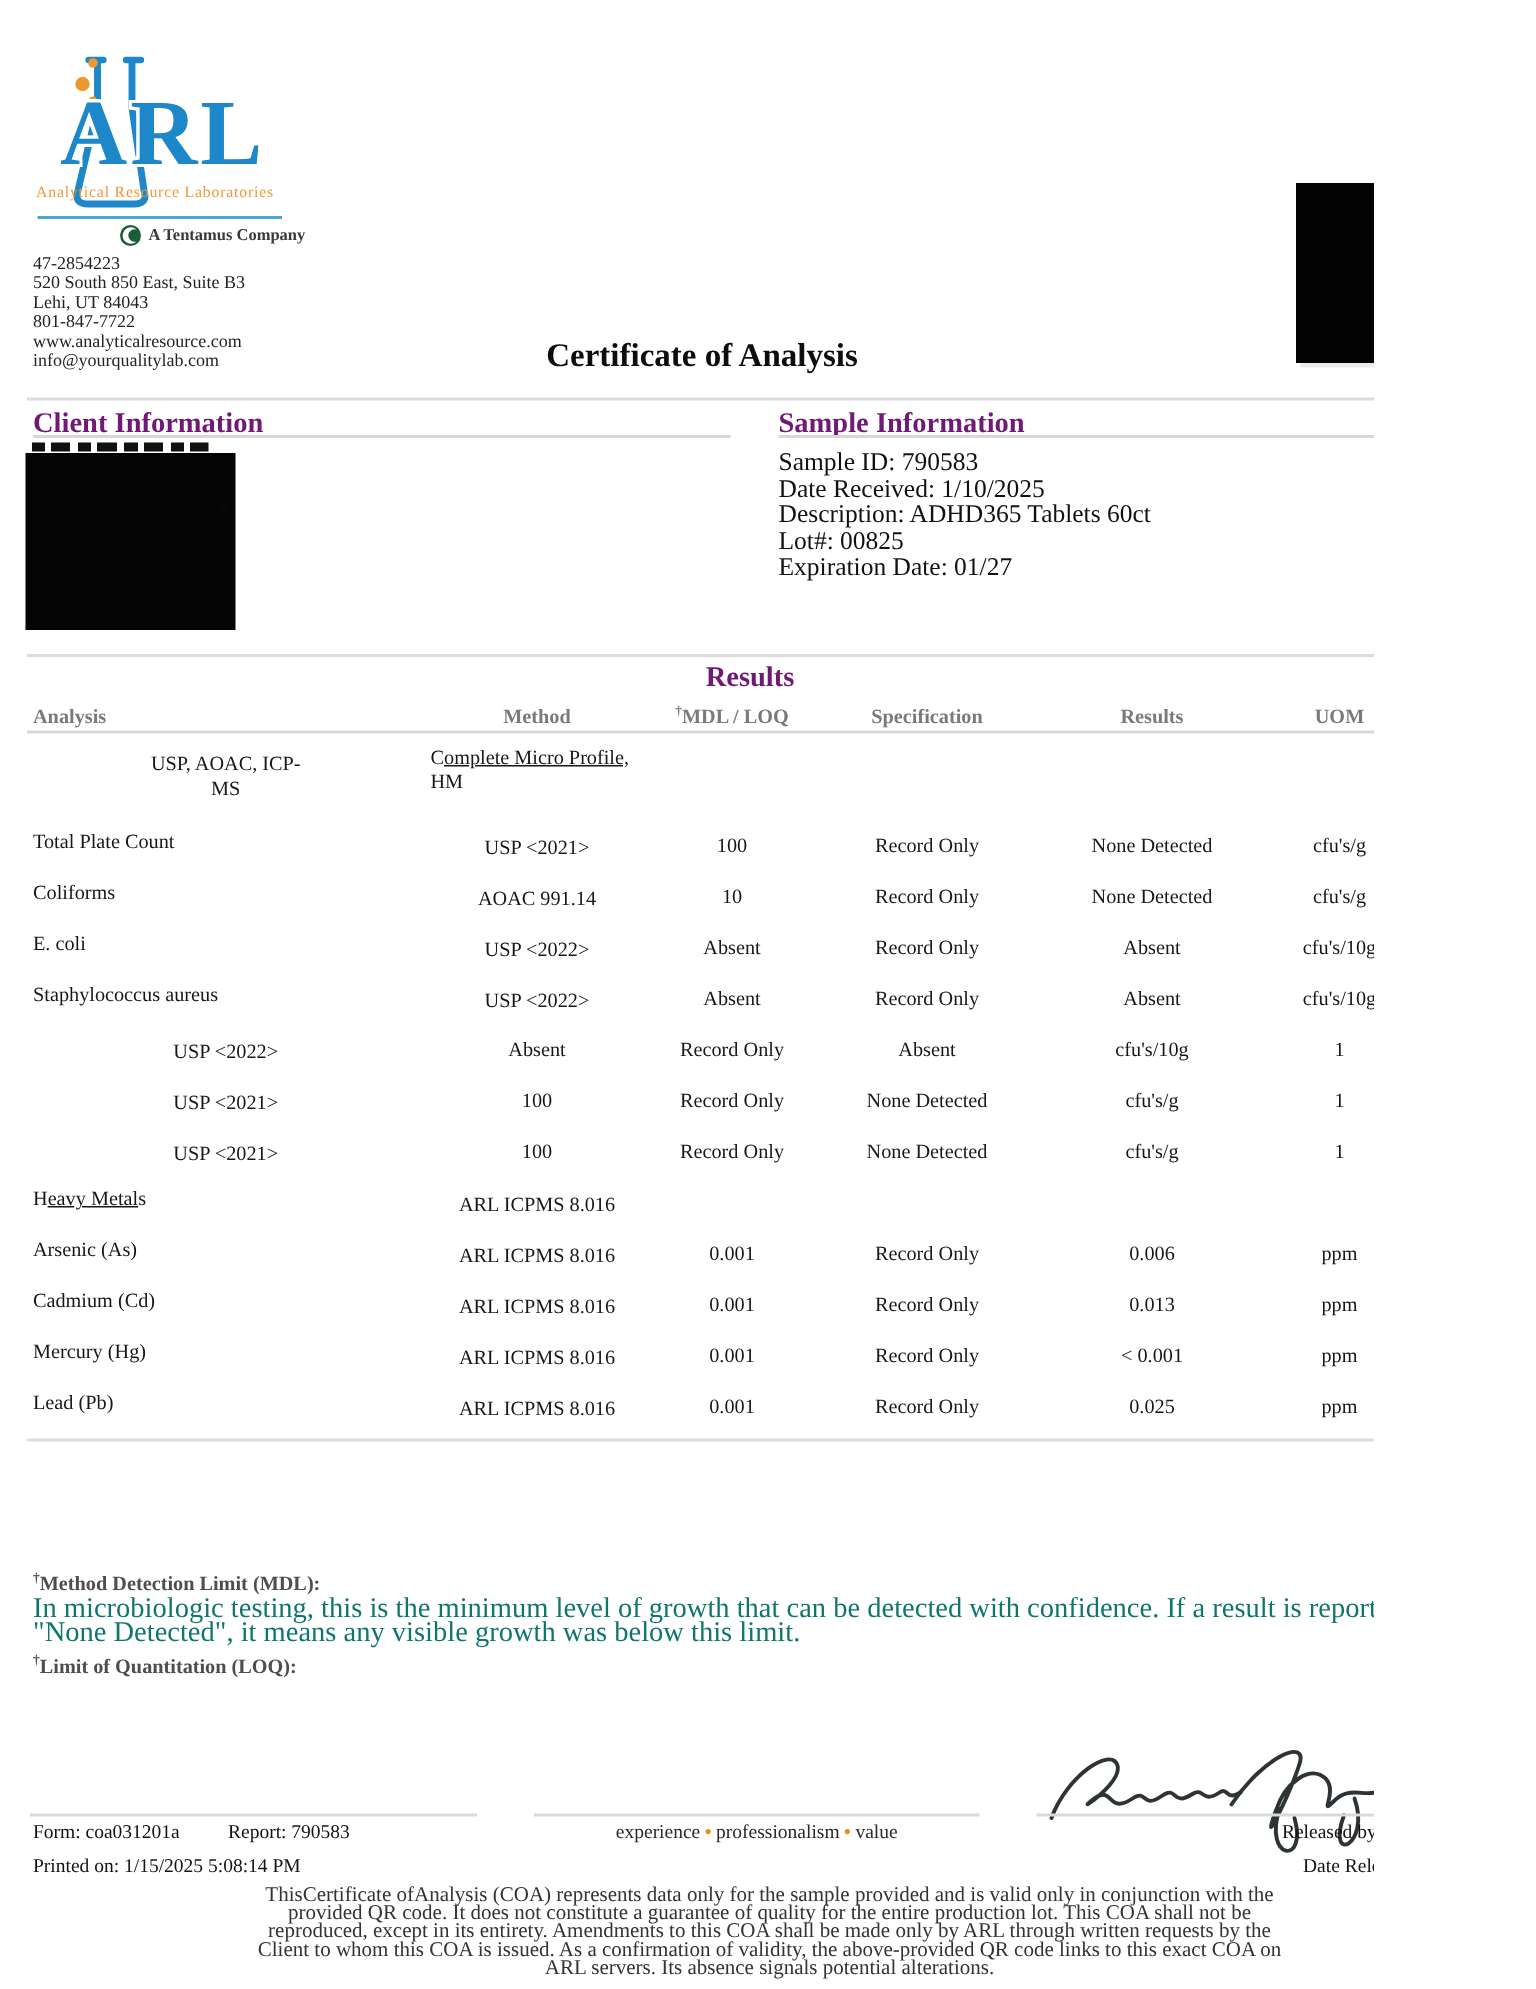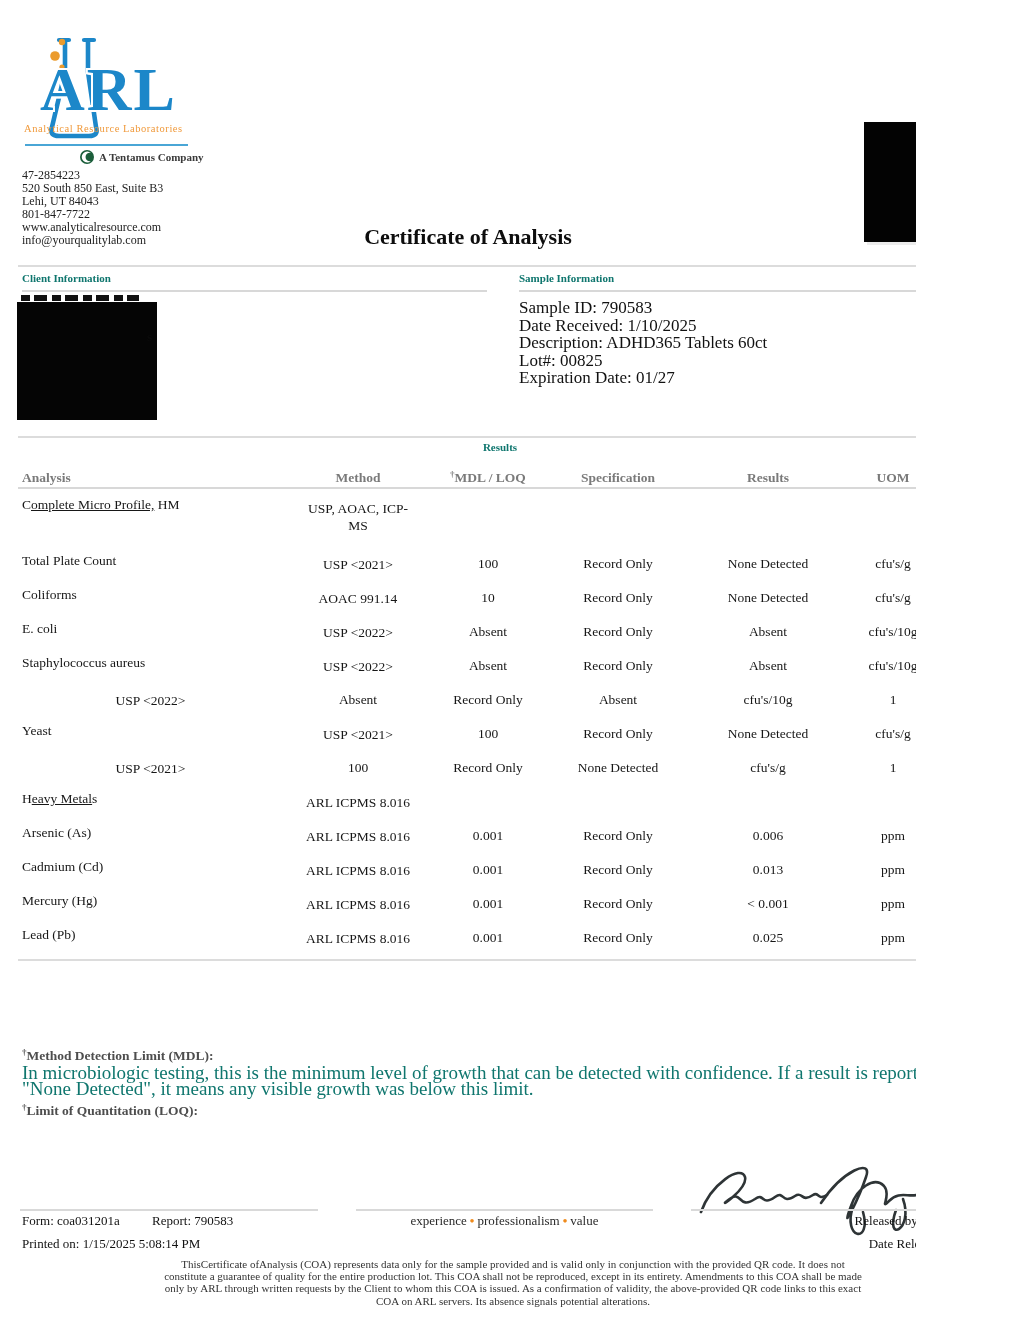--- a/index.html
+++ b/index.html
@@ -19,21 +19,21 @@
   .tentamus{position:absolute;left:80px;top:150px;display:flex;align-items:center;gap:5px;
             font-size:11px;font-weight:bold;color:#3a3a3a;}
   .company{position:absolute;left:22px;top:169px;font-size:12px;line-height:12.9px;color:#222;}
 
   .title{position:absolute;left:276px;top:224px;width:384px;text-align:center;
          font-size:22px;font-weight:bold;color:#0d0d0d;}
 
   .qr-box{position:absolute;left:864px;top:122px;width:118px;height:120px;background:#030303;
           box-shadow:3px 3px 0 #ececec;}
 
-  .sec-head{position:absolute;font-size:11px;font-weight:bold;color:#0f766e;}
+  .sec-head{position:absolute;font-size:19px;font-weight:bold;color:#701a75;}
   .samp-line{font-size:17px;line-height:17.6px;color:#111;}
   .client-box{position:absolute;left:17px;top:302px;width:140px;height:118px;background:#050505;}
   .frag-strip{position:absolute;left:21px;top:295px;width:118px;height:6px;
       background:repeating-linear-gradient(90deg,#111 0 9px,transparent 9px 13px,#111 13px 26px,transparent 26px 31px);}
   .frag-s{position:absolute;left:147px;top:329px;font-size:13.5px;font-weight:bold;color:#0a0a0a;}
 
   
   .grid{display:grid;grid-template-columns:265px 150px 110px 150px 150px 100px 60px;}
   .ghead{position:absolute;left:18px;top:470px;width:985px;font-size:13.5px;font-weight:bold;color:#7a7a7a;}
   .ghead .c{text-align:center;}
@@ -50,21 +50,21 @@
   
   .note-head{font-size:13.5px;font-weight:bold;color:#4e4e4e;}
   .note-body{font-size:19px;color:#0f766e;line-height:16.2px;margin-top:1px;}
 
   
   .f-rule{position:absolute;top:1209px;height:2px;background:#d9d9d9;}
   .f-txt{font-size:13px;color:#121212;}
   .motto{position:absolute;left:356px;top:1213px;width:297px;text-align:center;font-size:13px;color:#2a2a2a;}
   .motto .dot{color:#ef8b1d;font-weight:bold;padding:0 3px;}
   .disclaimer{position:absolute;left:161px;top:1258px;width:704px;text-align:center;
-              font-size:11px;line-height:12.2px;color:#333;}
+              font-size:14px;line-height:12.2px;color:#333;}
   .sig{position:absolute;left:693px;top:1150px;}
 </style>
 </head>
 <body>
 
 <div class="page">
 
   <div class="abs" style="left:0;top:0;width:220px;height:170px;">
     <svg class="abs" style="left:28px;top:36px;" width="72" height="106" viewBox="0 0 72 106">
       <path d="M37,5 L37,36 L24,91 Q21,100 31,100 L61,100 Q71,100 68,91 L60,36 L60,5" fill="none" stroke="#1c87c9" stroke-width="4.6" stroke-linejoin="round" stroke-linecap="round"></path>
@@ -127,22 +127,22 @@
     <div class="c"><sup class="dag">†</sup><span>MDL / LOQ</span></div>
     <div class="c">Specification</div>
     <div class="c">Results</div>
     <div class="c">UOM</div>
     <div class="c">Lab ID</div>
   </div>
   <div class="rule thin" style="left:18px;top:487px;width:988px;"></div>
 
   <div class="rows">
       <div class="trow grid first">
+        <div class="c m">USP, AOAC, ICP-MS</div>
         <div class="c a">C<span class="u">omplete Micro Profile,</span> HM</div>
-        <div class="c m">USP, AOAC, ICP-MS</div>
         <div class="c "></div>
         <div class="c "></div>
         <div class="c "></div>
         <div class="c "></div>
         <div class="c ">1</div>
       </div>
       <div class="trow grid">
         <div class="c a">Total Plate Count</div>
         <div class="c m">USP &lt;2021&gt;</div>
         <div class="c ">100</div>
@@ -180,21 +180,20 @@
       </div>
       <div class="trow grid">
         <div class="c m">USP &lt;2022&gt;</div>
         <div class="c ">Absent</div>
         <div class="c ">Record Only</div>
         <div class="c ">Absent</div>
         <div class="c ">cfu's/10g</div>
         <div class="c ">1</div>
       </div>
       <div class="trow grid">
-        <div class="c a">Yeast</div>
         <div class="c m">USP &lt;2021&gt;</div>
         <div class="c ">100</div>
         <div class="c ">Record Only</div>
         <div class="c ">None Detected</div>
         <div class="c ">cfu's/g</div>
         <div class="c ">1</div>
       </div>
       <div class="trow grid">
         <div class="c m">USP &lt;2021&gt;</div>
         <div class="c ">100</div>

